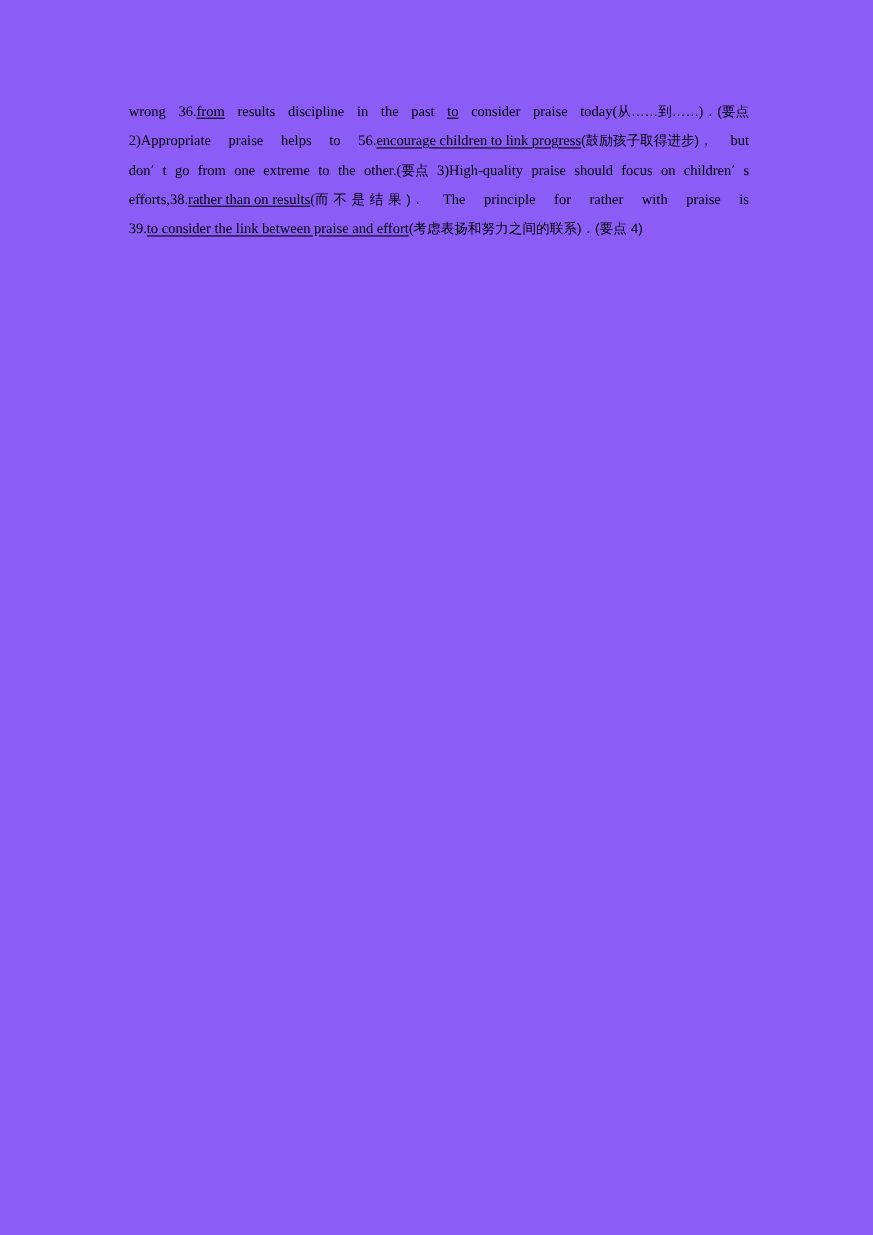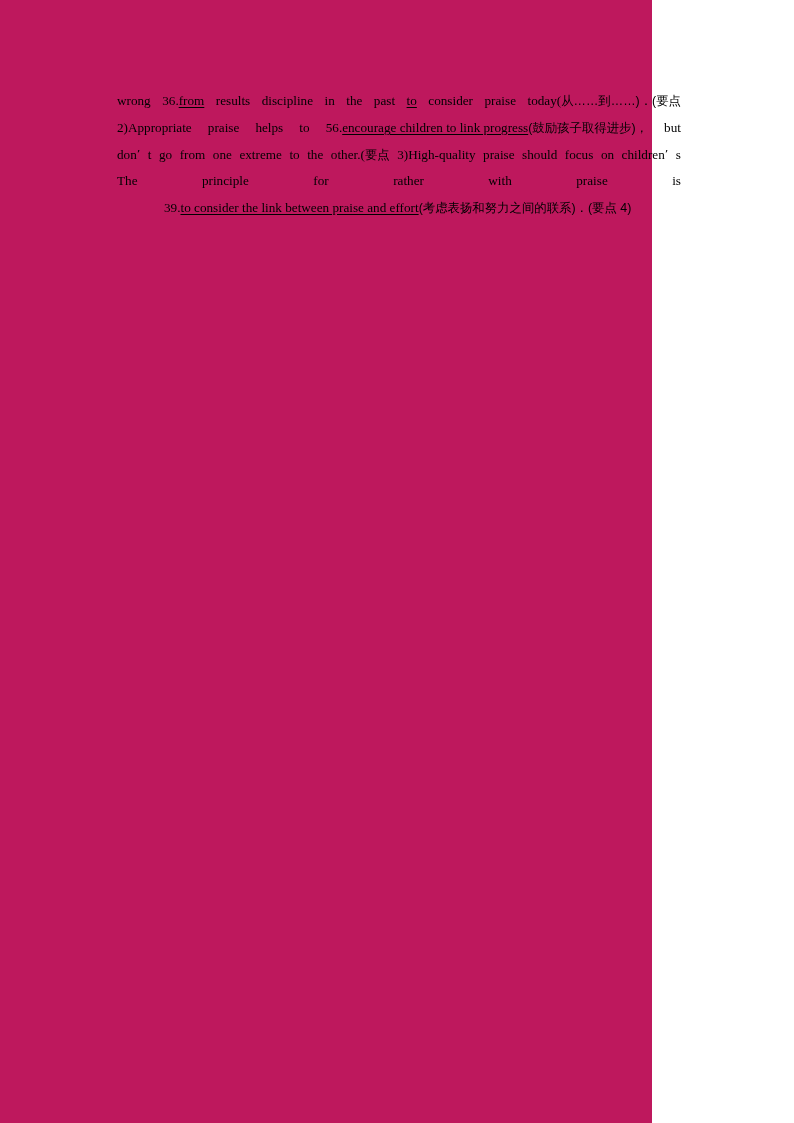--- a/index.html
+++ b/index.html
@@ -13,23 +13,23 @@
     position: relative;
     font-family: "Liberation Serif", "DejaVu Serif", serif;
     color: #000000;
     overflow: hidden;
   }
 
   .page {
     position: absolute;
     left: 0;
     top: 0;
-    width: 652px;
+    width: 794px;
     height: 1123px;
-    background: #be185d;
+    background: #8b5cf6;
   }
 
   .text-block {
     position: absolute;
     left: 117px;
     top: 88px;
     width: 564px;
   }
 
   .para-line {
@@ -37,21 +37,20 @@
     line-height: 26.8px;
     text-align: justify;
     text-align-last: justify;
     white-space: nowrap;
     color: #000;
     letter-spacing: 0;
   }
   .para-line.last {
     text-align: right;
     text-align-last: left;
-    margin-left: 47px;
   }
 
   
   .jline {
     display: flex;
     justify-content: space-between;
     align-items: baseline;
     width: 100%;
   }
   .jline.tight {
@@ -134,20 +133,21 @@
         <span class="seg">should</span>
         <span class="seg">focus</span>
         <span class="seg">on</span>
         <span class="seg"><span>children</span><span class="apos">’</span></span>
         <span class="seg">s</span>
       </span>
     </div>
 
     <div class="para-line">
       <span class="jline">
+        <span class="seg"><span>efforts,38.</span><span class="u">rather than on results</span><span>(</span><span class="cn-wide">而不是结果</span><span class="cn">)．</span></span>
         <span class="seg">The</span>
         <span class="seg">principle</span>
         <span class="seg">for</span>
         <span class="seg">rather</span>
         <span class="seg">with</span>
         <span class="seg">praise</span>
         <span class="seg">is</span>
       </span>
     </div>
 

